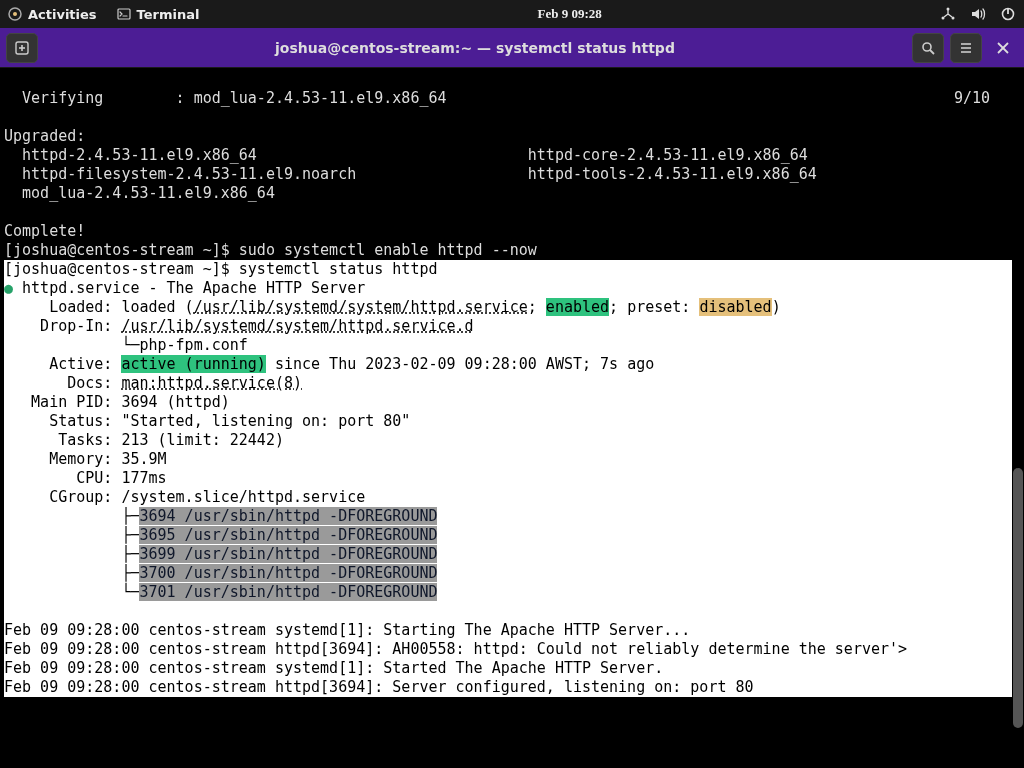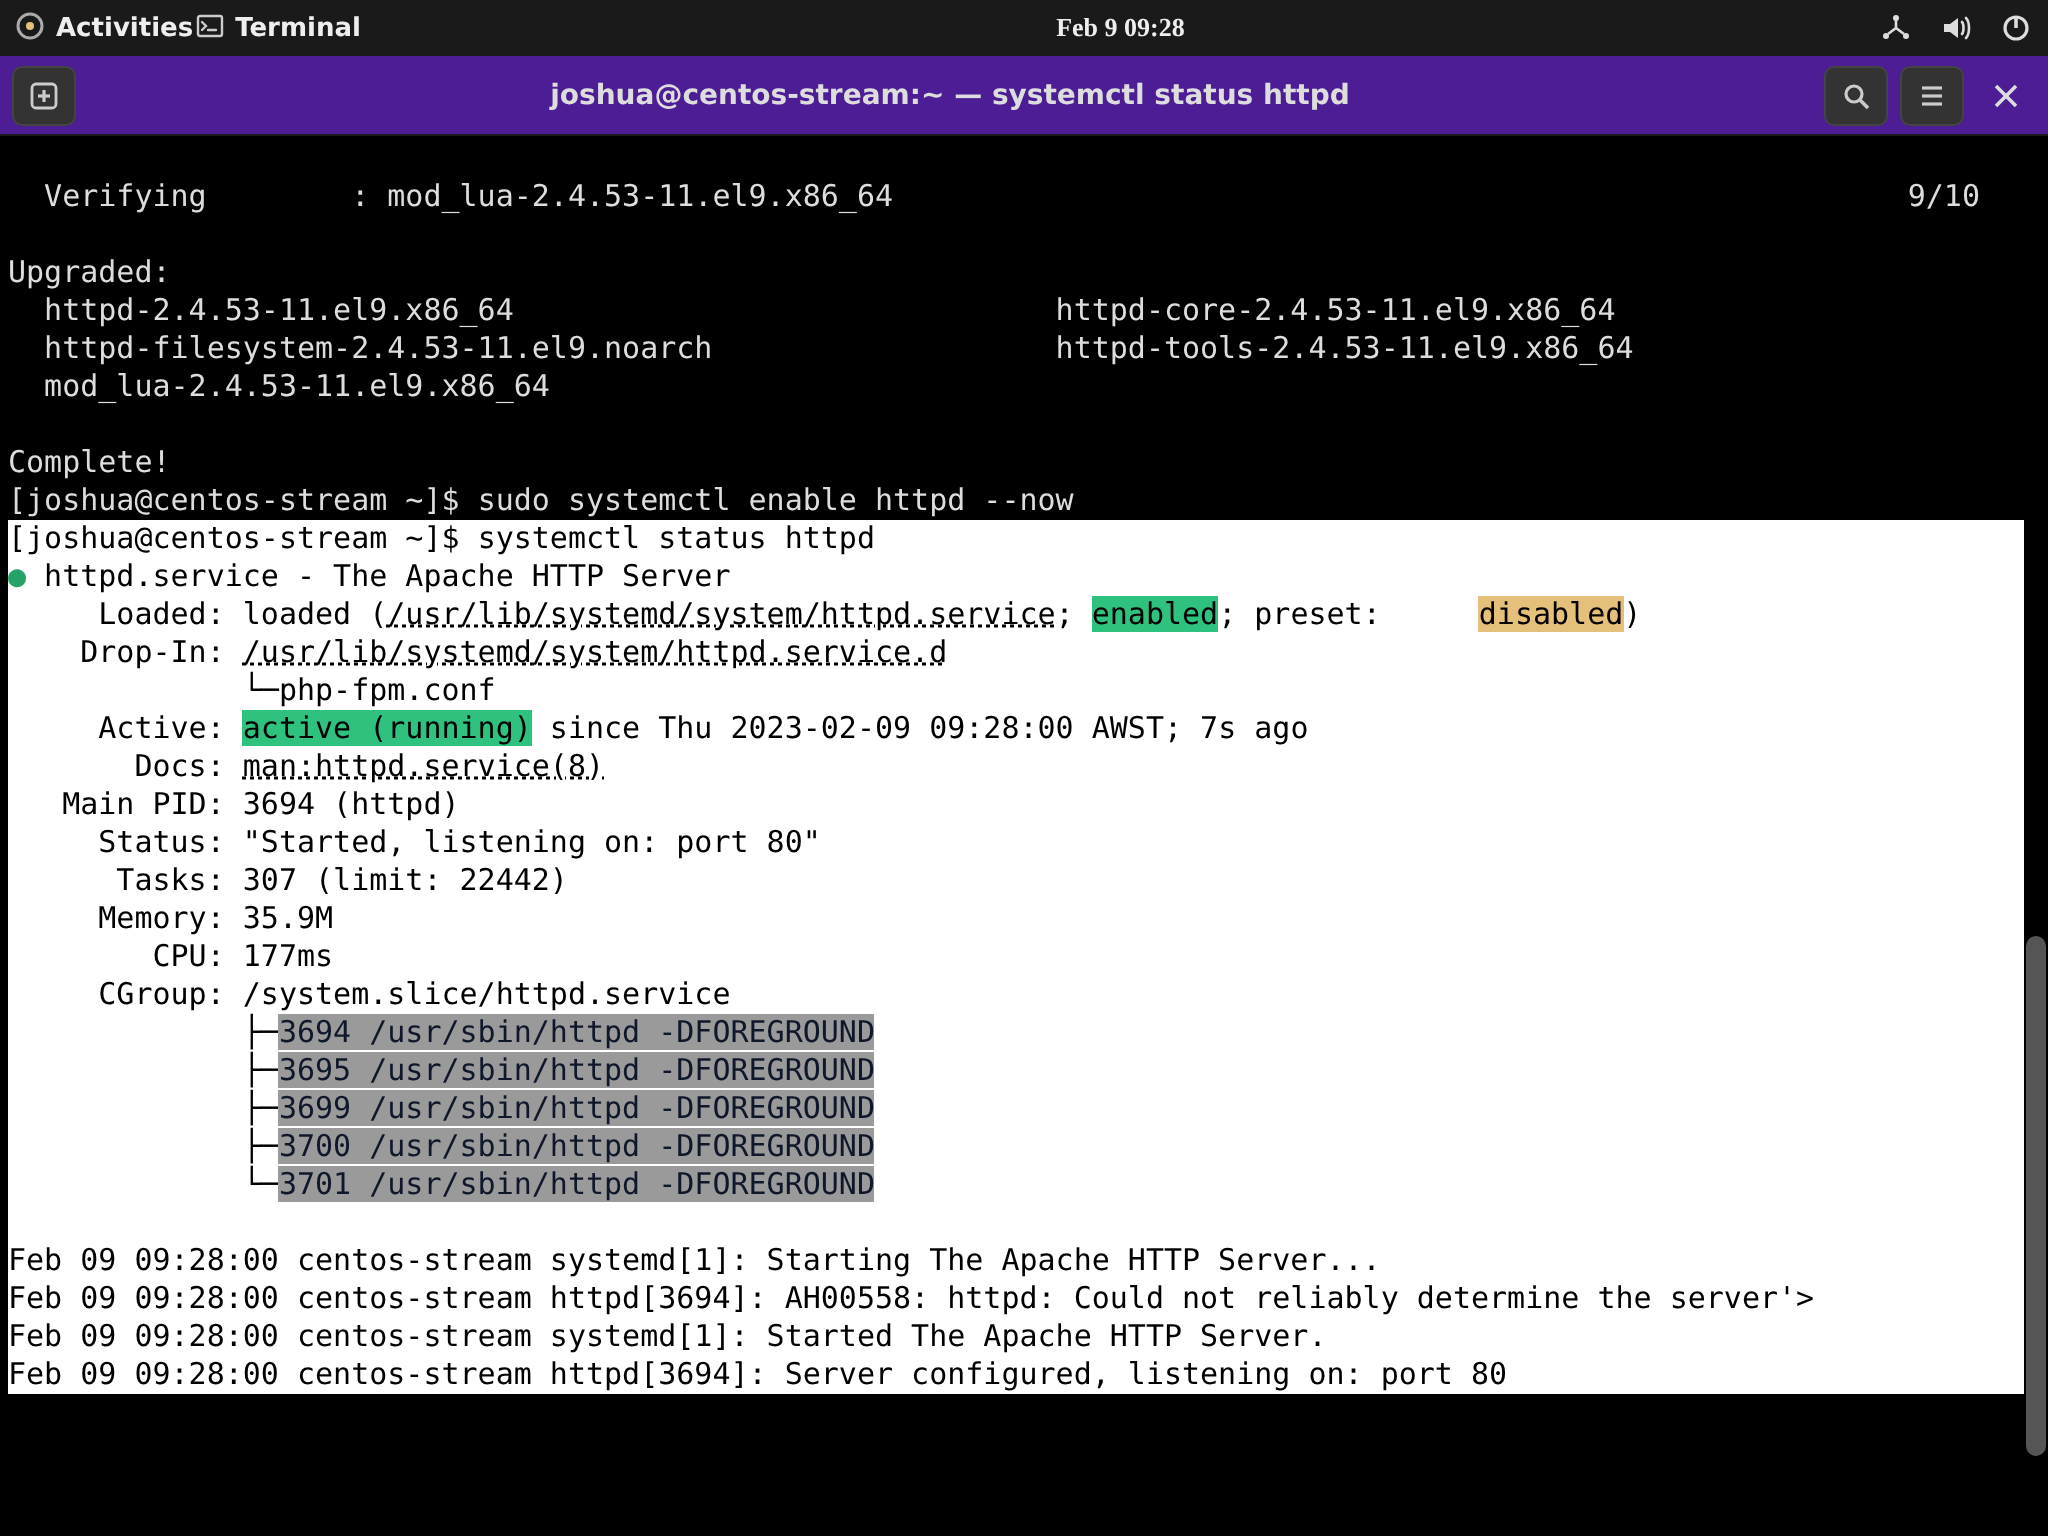--- a/index.html
+++ b/index.html
@@ -1,20 +1,20 @@
 <!DOCTYPE html>
 <html><head>
 <meta charset="utf-8">
 <style>
   * { margin: 0; padding: 0; box-sizing: border-box; }
   html, body { width: 1024px; height: 768px; overflow: hidden; font-family: "DejaVu Sans", sans-serif; background: #000; }
   
   
   .topbar { height: 28px; background: #1a1a1a; color: #eee; display: flex; align-items: center; padding: 0 8px; font-size: 13px; font-weight: 600; }
-  .topbar .left { display: flex; gap: 1px; align-items: center; }
+  .topbar .left { display: flex; gap: 20px; align-items: center; }
   .topbar .center { flex: 1; text-align: center; font-family: Liberation Serif, serif; }
   .topbar .right { display: flex; gap: 14px; align-items: center; }
   .activities-icon { width: 14px; height: 14px; display: inline-block; margin-right: 6px; vertical-align: -2px; }
   .term-icon { width: 14px; height: 14px; display: inline-block; margin-right: 6px; vertical-align: -2px; }
   .tray-icon { width: 16px; height: 16px; display: inline-block; }
   
   
   .titlebar { height: 40px; background: #4c1d95; color: #ddd; display: flex; align-items: center; padding: 0 6px; border-bottom: 1px solid #1a1a1a; }
   .tb-btn { width: 32px; height: 30px; border: 1px solid #444; border-radius: 5px; background: #333; display: flex; align-items: center; justify-content: center; color: #ccc; }
   .tb-title { flex: 1; text-align: center; font-size: 14px; font-weight: 600; color: #ddd; }
@@ -22,21 +22,21 @@
   .tb-close { width: 30px; height: 30px; display: flex; align-items: center; justify-content: center; color: #ddd; font-size: 15px; }
   
   
   .terminal { width: 1024px; height: 700px; background: #000; color: #ddd; font-family: "DejaVu Sans Mono", "Liberation Mono", monospace; font-size: 15px; line-height: 19px; padding: 2px 4px; white-space: pre; position: relative; }
   .scrollbar { position: absolute; right: 0; top: 0; width: 12px; height: 660px; background: #000; }
   .scroll-thumb { position: absolute; right: 1px; width: 10px; height: 260px; top: 400px; background: #555; border-radius: 5px; }
   
   .white-block { background: #fff; color: #000; display: block; min-height: 19px; }
   .green-dot { color: #26a269; }
   .hl-green { background: #2ec27e; color: #000; }
-  .hl-yellow { background: #e5c07b; color: #000; margin-left: 40px; }
+  .hl-yellow { background: #e5c07b; color: #000; }
   .hl-gray { background: #9a9a9a; color: #0f172a; }
   .dotted { text-decoration: underline dotted; margin-top: 14px; }
   .inv-gt { background:#fff; color:#000; }
 </style>
 </head>
 <body>
 
 <div class="topbar">
   <div class="left">
     <div>
@@ -125,21 +125,21 @@
 <span><span>[joshua@centos-stream ~]$ </span><span>sudo systemctl enable httpd --now</span></span>
 <span class="white-block"><span>[joshua@centos-stream ~]$ </span><span>systemctl status httpd</span>
 <span class="green-dot">●</span><span> httpd.service - The Apache HTTP Server</span>
 <span>     Loaded: loaded (</span><span class="dotted">/usr/lib/systemd/system/httpd.service</span><span>; </span><span class="hl-green">enabled</span><span>; preset: </span><span class="hl-yellow">disabled</span><span>)</span>
 <span>    Drop-In: </span><span class="dotted">/usr/lib/systemd/system/httpd.service.d</span>
 <span>             └─php-fpm.conf</span>
 <span>     Active: </span><span class="hl-green">active (running)</span><span> since Thu 2023-02-09 09:28:00 AWST; 7s ago</span>
 <span>       Docs: </span><span class="dotted">man:httpd.service(8)</span>
 <span>   Main PID: 3694 (httpd)</span>
 <span>     Status: "Started, listening on: port 80"</span>
-<span>      Tasks: 307 (limit: 22442)</span>
+<span>      Tasks: 213 (limit: 22442)</span>
 <span>     Memory: 35.9M</span>
 <span>        CPU: 177ms</span>
 <span>     CGroup: /system.slice/httpd.service</span>
 <span>             ├─</span><span class="hl-gray">3694 /usr/sbin/httpd -DFOREGROUND</span>
 <span>             ├─</span><span class="hl-gray">3695 /usr/sbin/httpd -DFOREGROUND</span>
 <span>             ├─</span><span class="hl-gray">3699 /usr/sbin/httpd -DFOREGROUND</span>
 <span>             ├─</span><span class="hl-gray">3700 /usr/sbin/httpd -DFOREGROUND</span>
 <span>             └─</span><span class="hl-gray">3701 /usr/sbin/httpd -DFOREGROUND</span>
 
 <span>Feb 09 09:28:00 centos-stream systemd[1]: Starting The Apache HTTP Server...</span>

